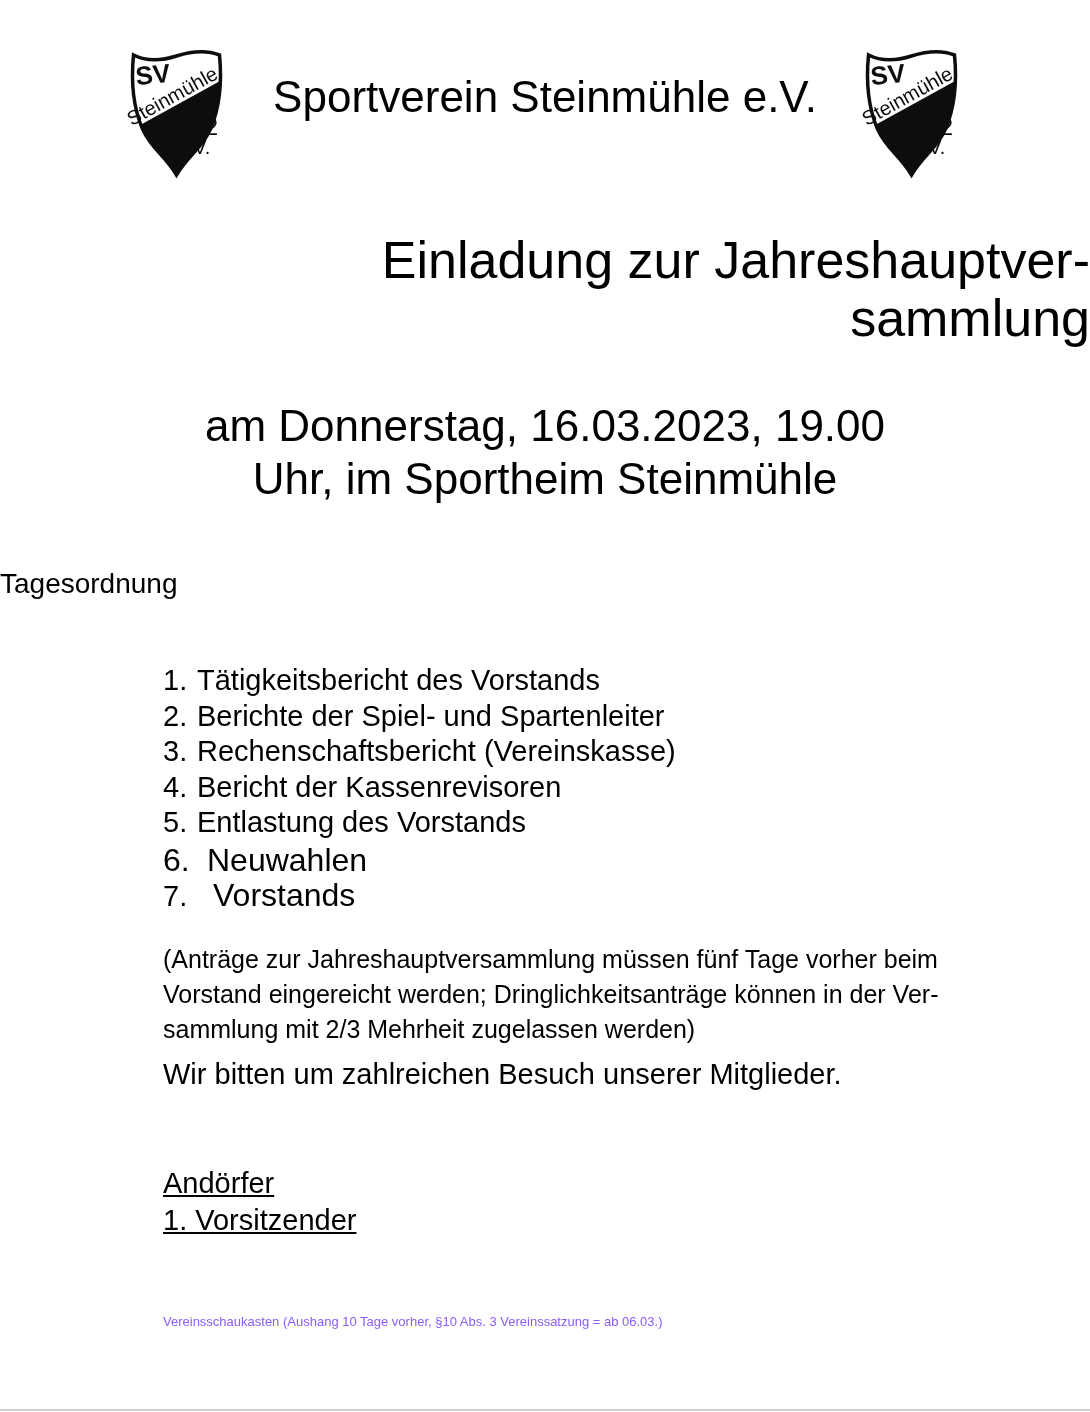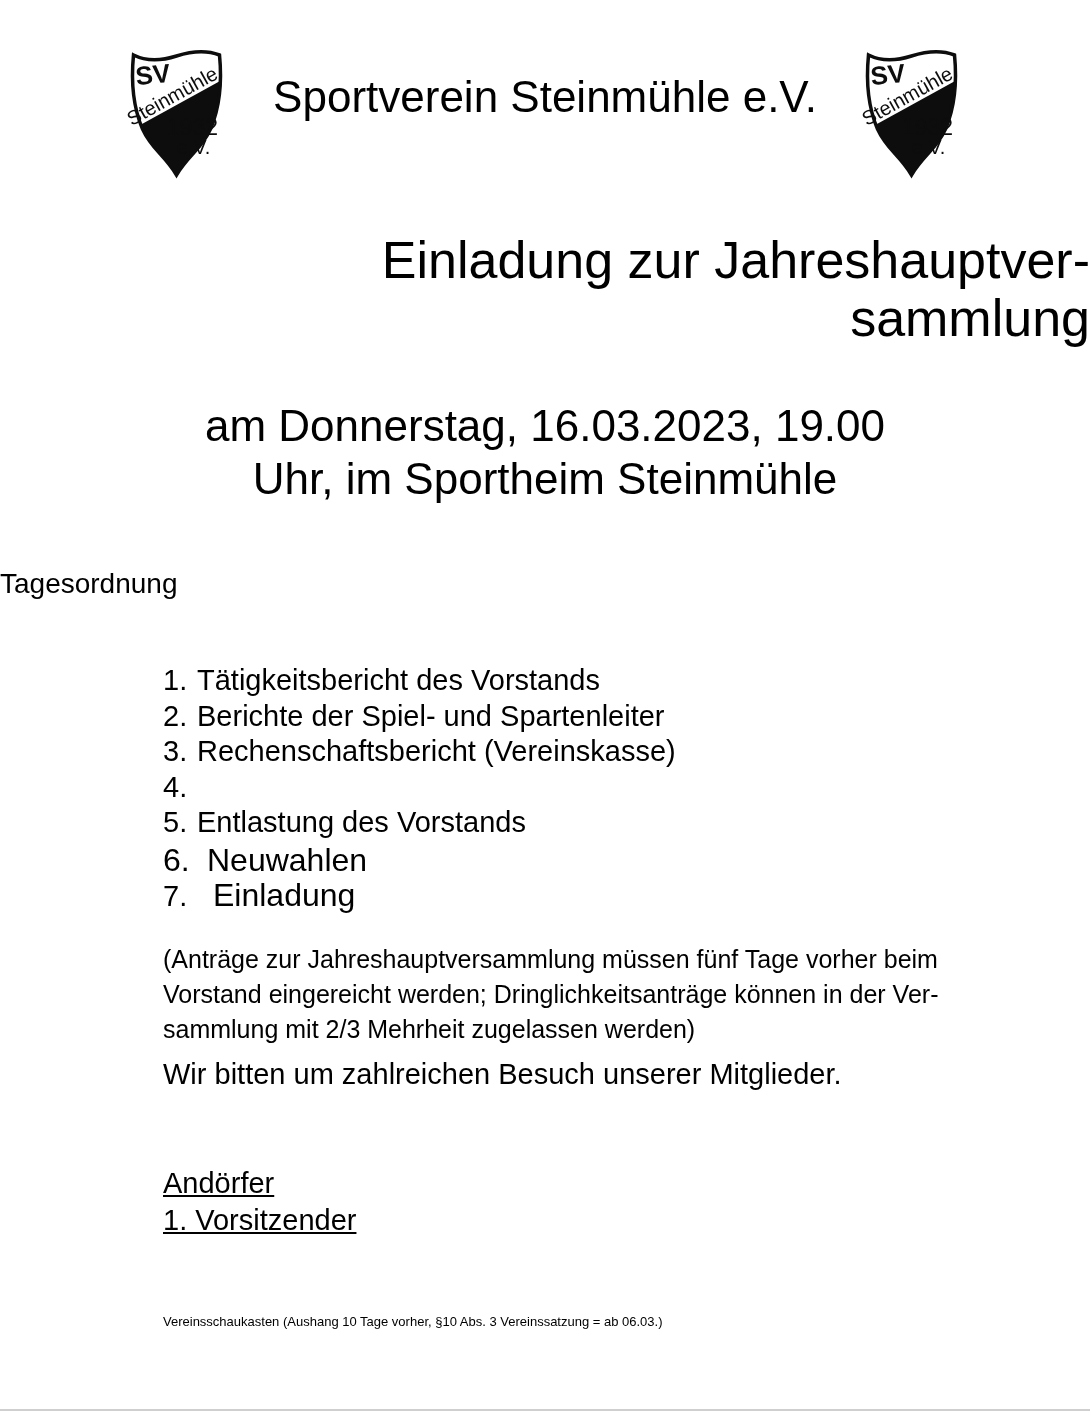--- a/index.html
+++ b/index.html
@@ -42,21 +42,21 @@
   .agenda .row.r6 .label { font-size: 32px; margin-left: 0; }
   .agenda .row.r7 .label { font-size: 32px; margin-left: 16px; }
   .agenda .note { font-size: 21px; margin-left: 14px; }
 
   .remark {
     position: absolute; left: 163px; top: 942px;
     font-size: 25px; line-height: 35px; white-space: nowrap;
   }
   .appeal { position: absolute; left: 163px; top: 1058px; font-size: 29px; white-space: nowrap; }
   .signature { position: absolute; left: 163px; top: 1165px; font-size: 29px; line-height: 37px; text-decoration: underline; }
-  .footer-note { position: absolute; left: 163px; top: 1314px; font-size: 13px; color: #000000; white-space: nowrap; }
+  .footer-note { position: absolute; left: 163px; top: 1314px; font-size: 13px; color: #8b5cf6; white-space: nowrap; }
   .bottom-edge { position: absolute; left: 0; right: 0; bottom: 1px; height: 2px; background: #cfcfcf; }
 </style>
 </head>
 <body>
 
 <div class="page">
 
   <svg class="crest crest-left" viewBox="0 0 116 138">
     <defs>
       <clipPath id="clipL">
@@ -109,32 +109,33 @@
     <div class="row">
       <span class="num">2.</span>
       <span class="label">Berichte der Spiel- und Spartenleiter</span>
     </div>
     <div class="row">
       <span class="num">3.</span>
       <span class="label">Rechenschaftsbericht (Vereinskasse)</span>
     </div>
     <div class="row">
       <span class="num">4.</span>
+      <span class="label">Bericht der Kassenrevisoren</span>
     </div>
     <div class="row">
       <span class="num">5.</span>
       <span class="label">Entlastung des Vorstands</span>
     </div>
     <div class="row r6">
       <span class="num">6.</span>
       <span class="label">Neuwahlen</span>
     </div>
     <div class="row r7">
       <span class="num">7.</span>
-      <span class="label">Einladung</span>
+      <span class="label">Vorstands</span>
     </div>
   </div>
 
   <div class="remark">
     <div>(Anträge zur Jahreshauptversammlung müssen fünf Tage vorher beim</div>
     <div>Vorstand eingereicht werden; Dringlichkeitsanträge können in der Ver-</div>
     <div>sammlung mit 2/3 Mehrheit zugelassen werden)</div>
   </div>
 
   <div class="appeal">Wir bitten um zahlreichen Besuch unserer Mitglieder.</div>

